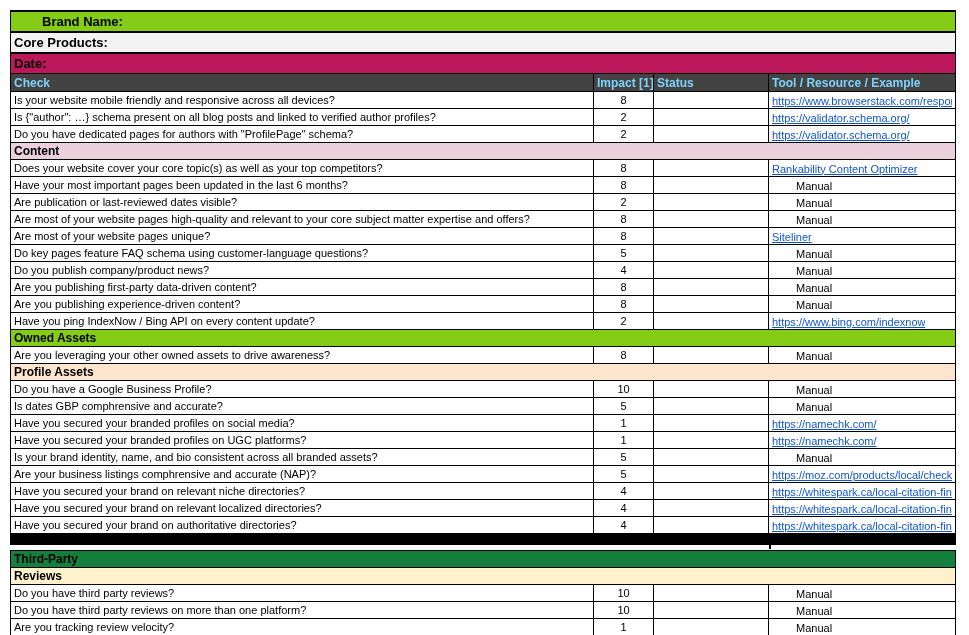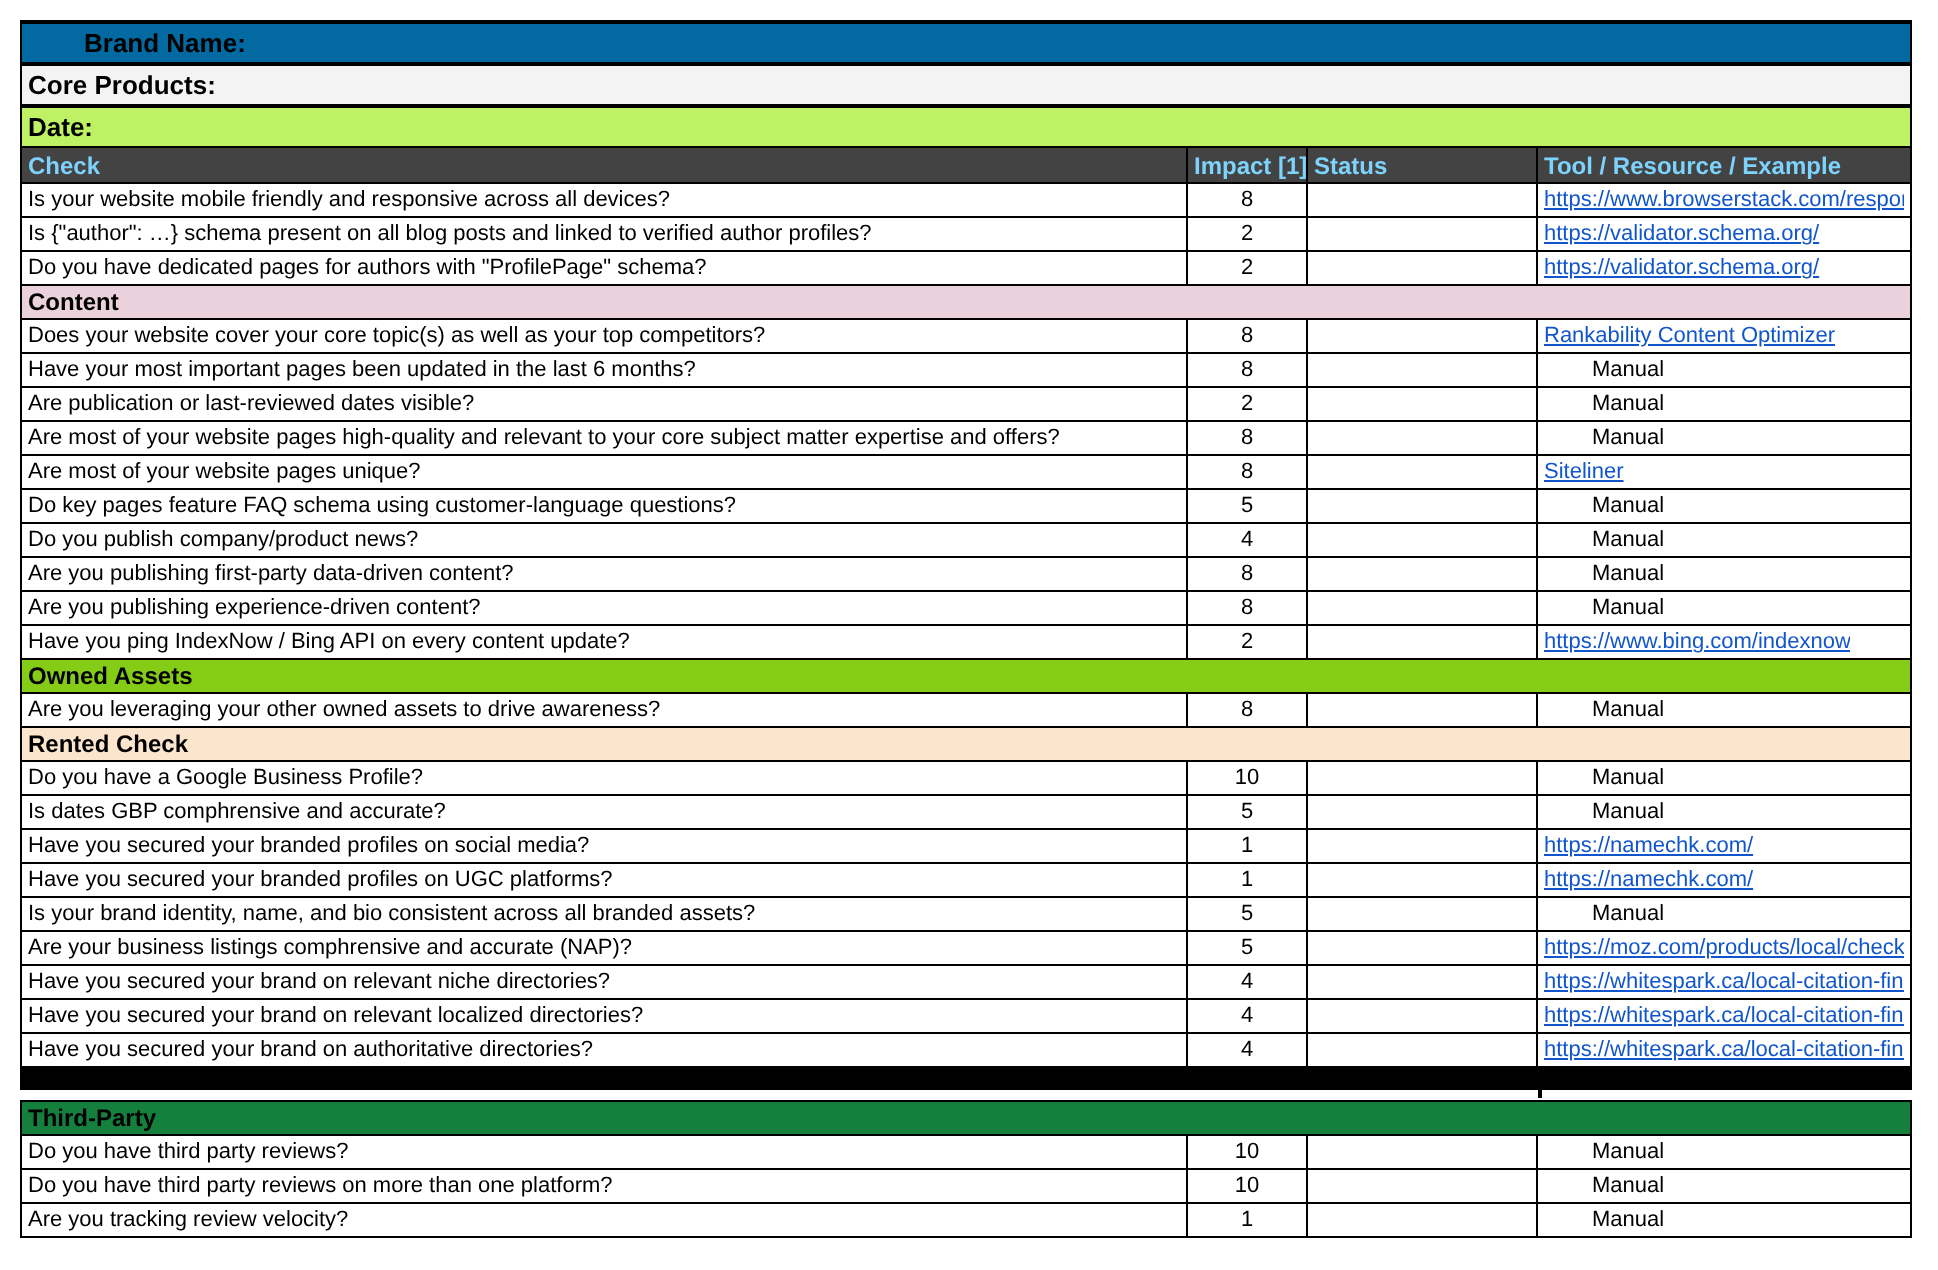--- a/index.html
+++ b/index.html
@@ -90,27 +90,27 @@
 <div class="sheet">
   <table>
     <colgroup>
       <col class="c-check">
         <col class="c-impact">
         <col class="c-status">
         <col class="c-tool">
     </colgroup>
     <tbody>
         <tr class="field">
-    <td colspan="4" class="label" style="background: #0369a1; padding-left: 31px;">Brand Name:</td>
+    <td colspan="4" class="label" style="background: #84cc16; padding-left: 31px;">Brand Name:</td>
   </tr>
         <tr class="field">
     <td colspan="4" class="label" style="background: rgb(243, 243, 243); margin-left: 36px;">Core Products:</td>
   </tr>
         <tr class="field">
-    <td colspan="4" class="label" style="background: #bef264;">Date:</td>
+    <td colspan="4" class="label" style="background: #be185d;">Date:</td>
   </tr>
         <tr class="colhead">
     <td>Check</td>
     <td>Impact [1]</td>
     <td>Status</td>
     <td>Tool / Resource / Example</td>
   </tr>
         <tr class="item">
     <td class="check">Is your website mobile friendly and responsive across all devices?</td>
     <td class="impact">8</td>
@@ -195,21 +195,21 @@
         <tr class="section">
     <td colspan="4" class="label" style="background: #84cc16;">Owned Assets</td>
   </tr>
         <tr class="item">
     <td class="check">Are you leveraging your other owned assets to drive awareness?</td>
     <td class="impact">8</td>
     <td class="status"></td>
     <td class="tool"><a class="tool-text plain">Manual</a></td>
   </tr>
         <tr class="section">
-    <td colspan="4" class="label" style="background: rgb(252, 229, 205);">Rented Check</td>
+    <td colspan="4" class="label" style="background: rgb(252, 229, 205);">Profile Assets</td>
   </tr>
         <tr class="item">
     <td class="check">Do you have a Google Business Profile?</td>
     <td class="impact">10</td>
     <td class="status"></td>
     <td class="tool"><a class="tool-text plain">Manual</a></td>
   </tr>
         <tr class="item">
     <td class="check">Is dates GBP comphrensive and accurate?</td>
     <td class="impact">5</td>
@@ -261,20 +261,23 @@
         <tr class="divider">
     <td colspan="4"></td>
   </tr>
         <tr class="gap">
     <td colspan="4">
             <div class="tick"></div>
           </td>
   </tr>
         <tr class="section">
     <td colspan="4" class="label" style="background: #15803d;">Third-Party</td>
+  </tr>
+        <tr class="section">
+    <td colspan="4" class="label" style="background: rgb(255, 242, 204);">Reviews</td>
   </tr>
         <tr class="item">
     <td class="check">Do you have third party reviews?</td>
     <td class="impact">10</td>
     <td class="status"></td>
     <td class="tool"><a class="tool-text plain">Manual</a></td>
   </tr>
         <tr class="item">
     <td class="check">Do you have third party reviews on more than one platform?</td>
     <td class="impact">10</td>

